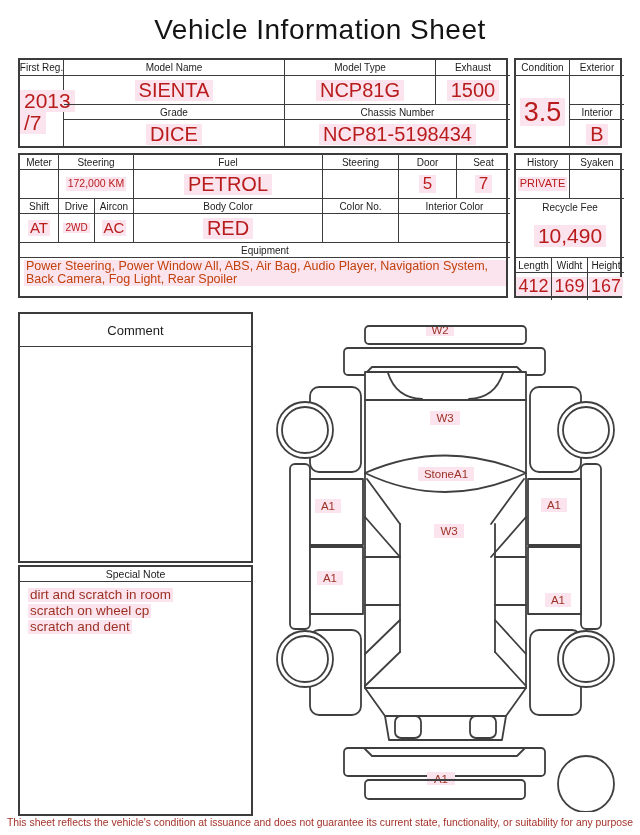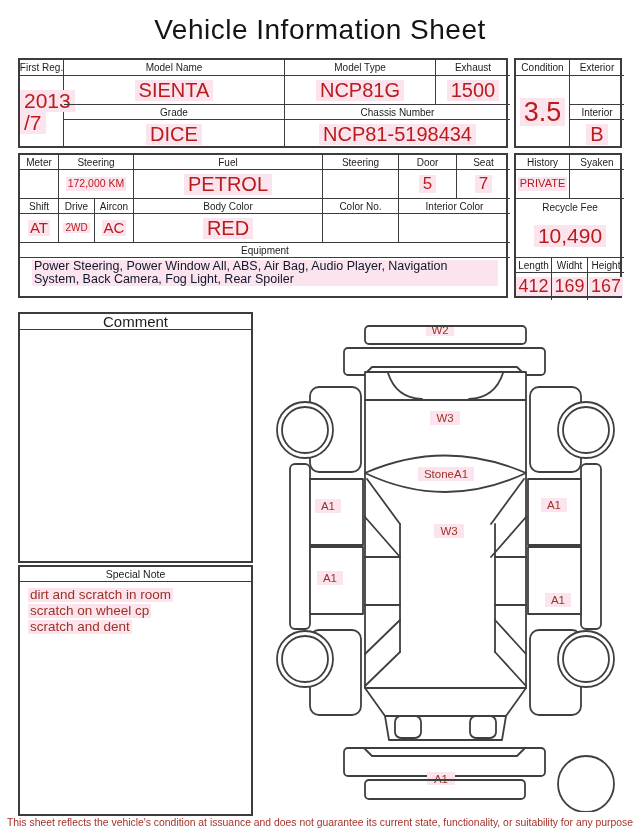--- a/index.html
+++ b/index.html
@@ -9,22 +9,22 @@
   }
   .box{position:absolute;border:2px solid #3c3c3c;background:#fff;box-sizing:border-box;}
   .cell{position:absolute;box-sizing:border-box;display:flex;align-items:center;justify-content:center;overflow:visible;}
   .bR{border-right:1.5px solid #3c3c3c;}
   .bB{border-bottom:1.5px solid #3c3c3c;}
   .hdr{font-size:10px;color:#1c1c1c;white-space:nowrap;}
   .val{color:#b91c1c;white-space:nowrap;}
   .hl{background:#fbe4ee;padding:0 4px;display:inline-block;line-height:1.05;}
   .title{position:absolute;left:0;top:14px;width:640px;text-align:center;
          font-size:28px;color:#141414;letter-spacing:.5px;}
-  .eq-text{display:block;width:100%;height:100%;padding:2px 12px;text-align:left;
-           font-size:12.5px;line-height:1.2;color:#0f172a;white-space:normal;}
+  .eq-text{display:block;width:100%;height:100%;padding:2px 4px;text-align:left;
+           font-size:12.5px;line-height:1.2;color:#c2410c;white-space:normal;}
   .note-line{font-size:13.5px;line-height:16px;color:#9c3124;padding-left:8px;}
   .note-line .hl{padding:0 2px;}
   .footer{position:absolute;left:0;top:817px;width:640px;text-align:center;
           font-size:10.4px;color:#a5322a;}
   .bigval{font-size:20px;}
   svg text{font-family:"Liberation Sans","DejaVu Sans",sans-serif;}
 </style>
 </head>
 <body>
 
@@ -144,21 +144,21 @@
       </div>
     <div class="cell val bR" style="left:36px;top:118px;width:36px;height:27px;">
         <span class="hl" style="font-size:18px;padding:0 2px;">169</span>
       </div>
     <div class="cell val" style="left:72px;top:118px;width:36px;height:27px;">
         <span class="hl" style="font-size:18px;padding:0 2px;">167</span>
       </div>
   </div>
 
   <div class="box" style="left:18px;top:312px;width:235px;height:251px;">
-    <div class="cell hdr bB" style="left:0;top:0;width:231px;height:16px;font-size:15px;">Comment</div>
+    <div class="cell hdr bB" style="left:0;top:0;width:231px;height:33px;font-size:13px;">Comment</div>
     <div class="cell" style="left:0;top:16px;width:231px;height:231px;"></div>
   </div>
 
   <div class="box" style="left:18px;top:565px;width:235px;height:251px;">
     <div class="cell hdr bB" style="left:0;top:0;width:231px;height:15px;font-size:10.5px;">Special Note</div>
     <div style="position:absolute;left:0;top:20px;width:231px;">
       <div class="note-line"><span class="hl">dirt and scratch in room</span></div>
       <div class="note-line"><span class="hl">scratch on wheel cp</span></div>
       <div class="note-line"><span class="hl">scratch and dent</span></div>
     </div>

